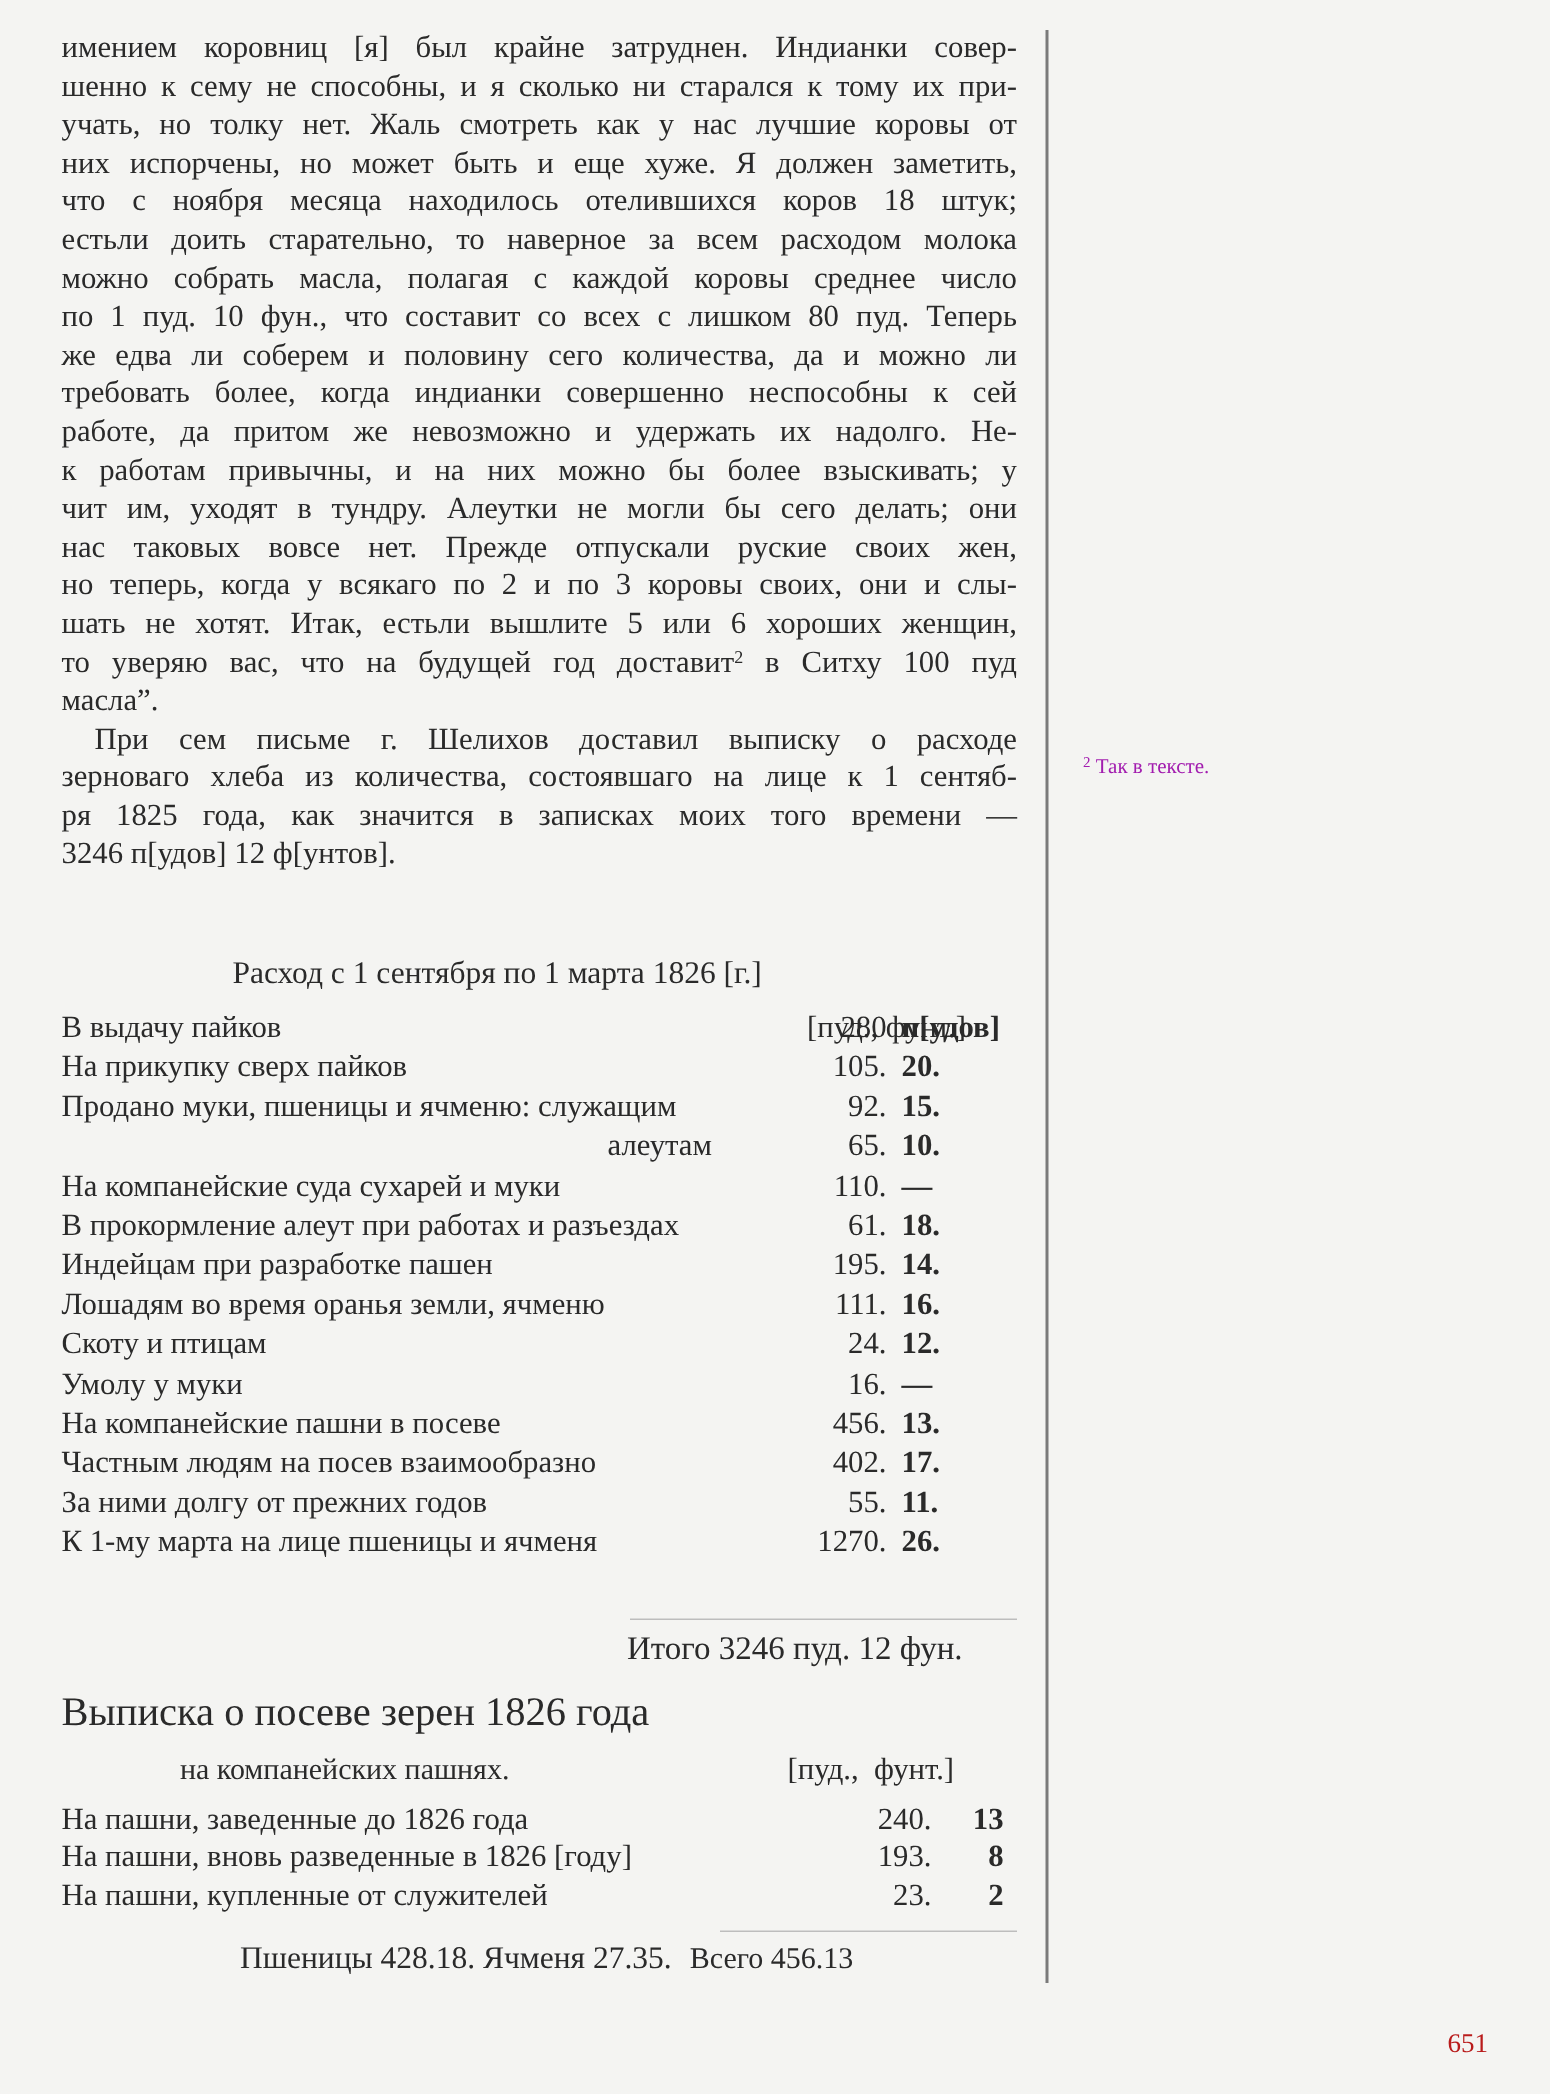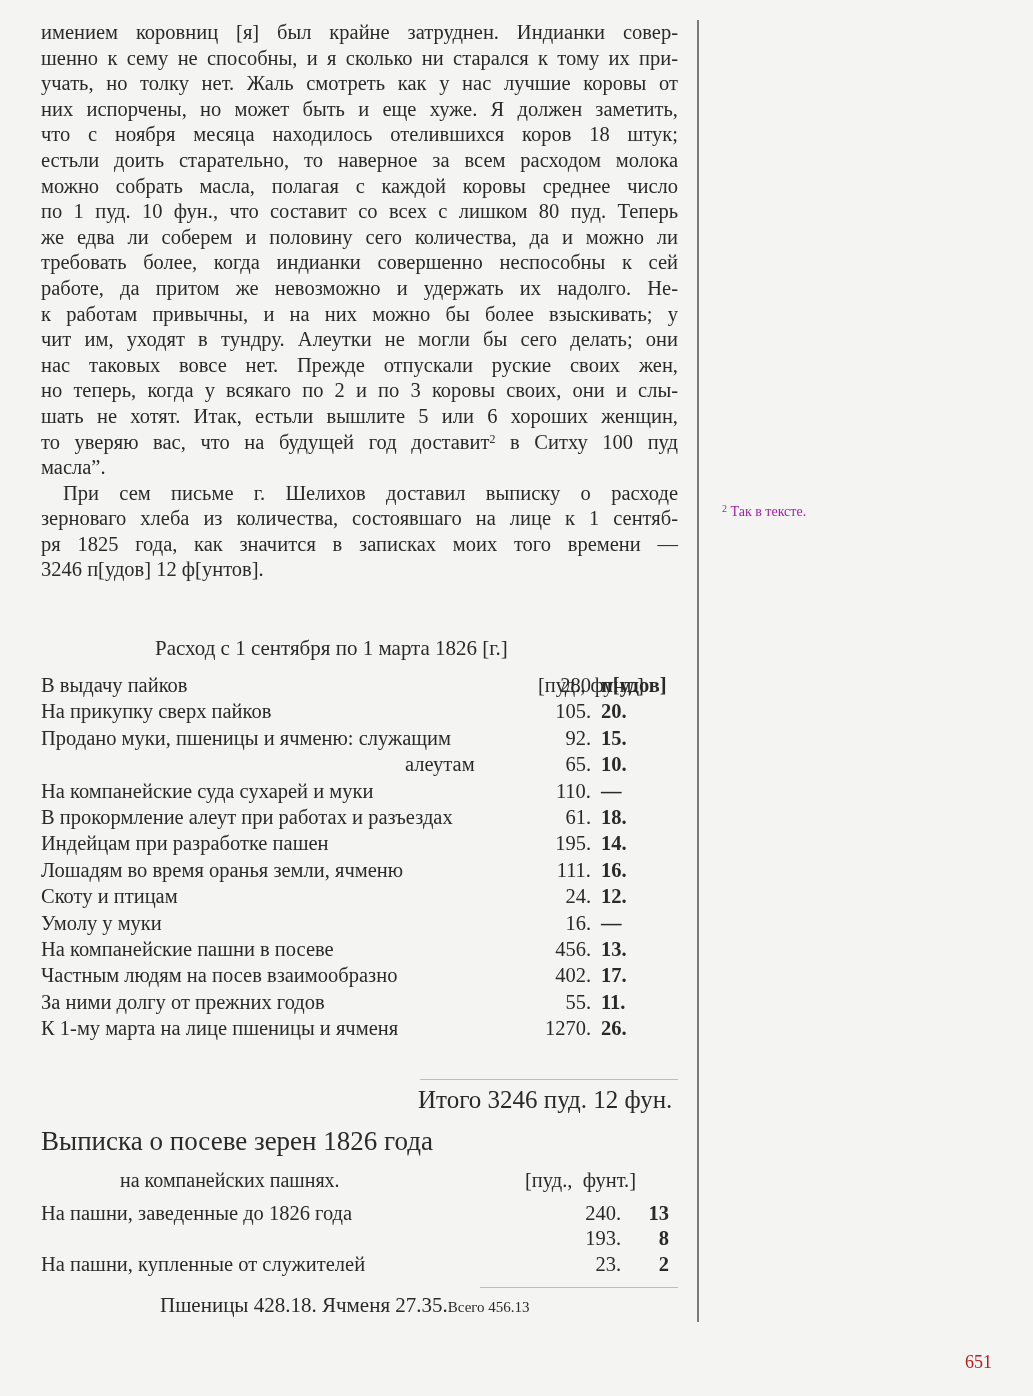--- a/index.html
+++ b/index.html
@@ -30,32 +30,32 @@
     font-size: 21px; white-space: nowrap;
   }
   .table1 { position: absolute; left: 41px; top: 674px; width: 640px; font-size: 20.5px; }
   .trow { position: relative; height: 26.4px; white-space: nowrap; }
   .trow .lbl { position: absolute; left: 0; top: 0; }
   .trow .lbl.sub { left: 364px; }
   .trow .pud { position: absolute; right: 90px; top: 0; text-align: right; }
   .trow .fun { position: absolute; left: 560px; top: 0; font-weight: bold; }
   .units1 { position: absolute; left: 538px; top: 674px; font-size: 20.5px; white-space: nowrap; }
   .hline1 { position: absolute; left: 420px; top: 1079px; width: 258px; height: 1px; background: #bdbdbd; }
-  .total1 { position: absolute; left: 418px; top: 1086px; font-size: 25px; white-space: nowrap; }
+  .total1 { position: absolute; left: 418px; top: 1086px; font-size: 22px; white-space: nowrap; }
 
   .title2 { position: absolute; left: 41px; top: 1126px; font-size: 27px; white-space: nowrap; }
   .sub2 { position: absolute; left: 120px; top: 1169px; font-size: 20px; white-space: nowrap; }
   .units2 { position: absolute; left: 525px; top: 1169px; font-size: 20.5px; white-space: nowrap; }
   .table2 { position: absolute; left: 41px; top: 1202px; width: 640px; font-size: 20.5px; }
   .table2 .trow { height: 25.4px; }
   .table2 .pud { right: 60px; }
   .table2 .fun { left: 605px; width: 22px; text-align: right; left: auto; right: 12px; }
   .hline2 { position: absolute; left: 480px; top: 1287px; width: 198px; height: 1px; background: #bdbdbd; }
   .total2 { position: absolute; left: 160px; top: 1293px; font-size: 21px; white-space: nowrap; }
-  .total2 .all { font-size: 15px; }
+  .total2 .all { font-size: 20px; margin-left: 12px; }
 
   .footnote {
     position: absolute; left: 722px; top: 475px; font-size: 14px; color: #a21caf;
     white-space: nowrap;
     margin-top: 28px;
   }
   .footnote sup { font-size: 10px; vertical-align: 4px; }
   .pagenum {
     position: absolute; left: 965px; top: 1352px; font-size: 18px; font-weight: normal; color: #b91c1c;
   }
@@ -181,20 +181,21 @@
   <div class="sub2">на компанейских пашнях.</div>
   <div class="units2" style="white-space:pre">[пуд.,  фунт.]</div>
 
   <div class="table2" id="t2">
       <div class="trow">
         <span class="lbl">На пашни, заведенные до 1826 года</span>
         <span class="pud">240.</span>
         <span class="fun">13</span>
       </div>
       <div class="trow">
+        <span class="lbl">На пашни, вновь разведенные в 1826 [году]</span>
         <span class="pud">193.</span>
         <span class="fun">8</span>
       </div>
       <div class="trow">
         <span class="lbl">На пашни, купленные от служителей</span>
         <span class="pud">23.</span>
         <span class="fun">2</span>
       </div>
     </div>
 

